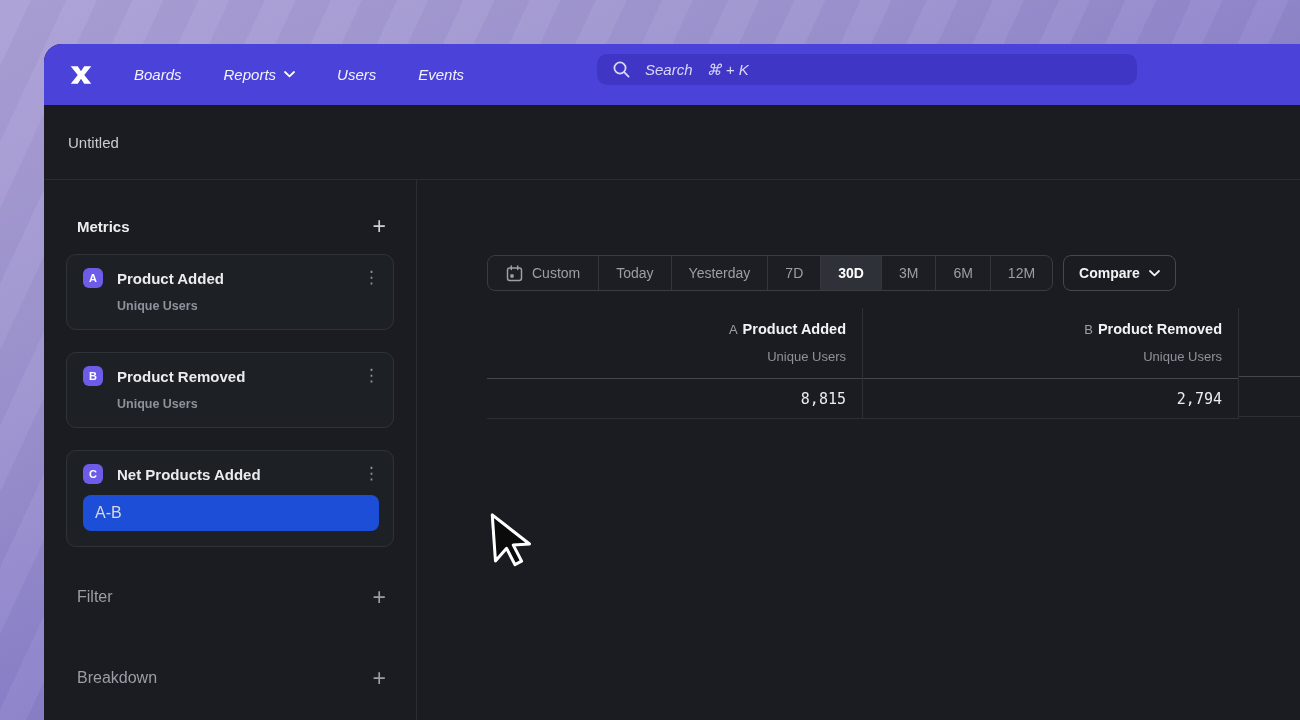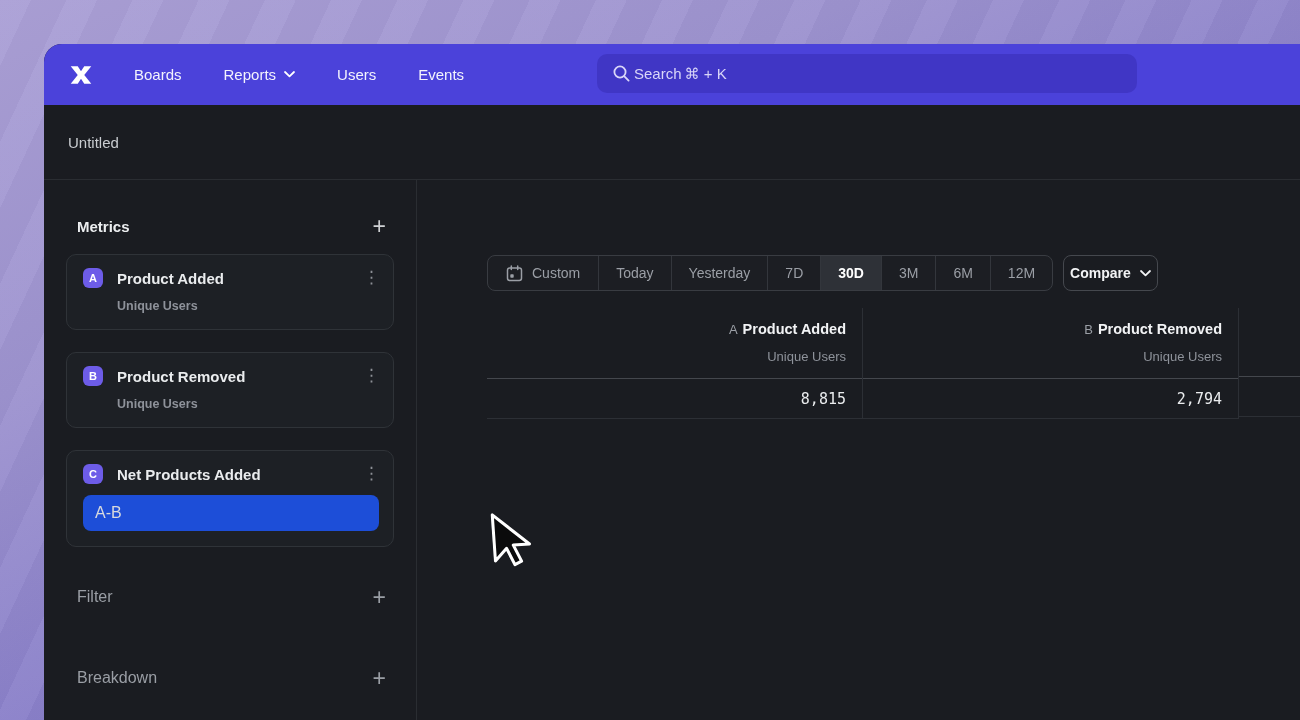--- a/index.html
+++ b/index.html
@@ -12,27 +12,27 @@
     position:relative;
   }
 
   
   .window { position:absolute; left:44px; top:44px; width:1256px; height:676px;
     background:#1a1c21; border-top-left-radius:18px; overflow:hidden;
     display:flex; flex-direction:column; }
 
   
   .navbar { height:61px; background:#4b42da; display:flex; align-items:center;
-    padding-left:20px; flex-shrink:0; position:relative; }
+    padding-left:20px; flex-shrink:0; position:relative;font-style:italic; }
   .logo { width:34px; height:30px; margin-right:36px; display:flex; align-items:center; justify-content:center; }
   .nav-menu { display:flex; align-items:center; gap:42px; }
   .nav-item { color:#f3f3fd; font-size:15px; font-weight:500; display:flex; align-items:center; gap:8px; cursor:pointer; }
-  .searchbar { position:absolute; left:553px; top:10px; width:540px; height:39px;
+  .searchbar { position:absolute; left:553px; top:10px; width:540px; height:31px;
     background:#4036c5; border-radius:10px; display:flex; align-items:center;
-    padding:0 15px; gap:3px; cursor:text; }
+    padding:0 15px; gap:14px; cursor:text; }
   .search-text { color:#d9d6f8; font-size:15px; }
 
   
   .titlebar { height:75px; border-bottom:1px solid #2a2d32; display:flex;
     align-items:center; padding-left:24px; flex-shrink:0; }
   .titlebar-text { color:#c9ccd0; font-size:15px; }
 
   
   .content { flex:1; display:flex; min-height:0; }
 
@@ -65,21 +65,21 @@
   .main { flex:1; min-width:0; overflow:hidden; padding:56px 0 0 70px; }
   .controls { display:flex; align-items:center;margin-top:19px; }
   .tabgroup { display:flex; align-items:stretch; height:36px; border:1px solid #393c42;
     border-radius:8px; overflow:hidden; background:#1c1e23; }
   .tabseg { display:flex; align-items:center; padding:0 17px; font-size:14px;
     color:#9b9fa6; border-left:1px solid #33363c; cursor:pointer; white-space:nowrap; }
   .tabseg:first-child { border-left:none; }
   .tabseg.custom { gap:9px; padding:0 18px; }
   .tabseg.selected { background:#2e3137; color:#ffffff; font-weight:700; }
   .compare-btn { margin-left:10px; height:36px; border:1px solid #45484e; border-radius:8px;
-    display:flex; align-items:center; gap:9px; padding:0 6px; font-size:14px;
+    display:flex; align-items:center; gap:9px; padding:0 15px; font-size:14px;
     font-weight:700; color:#f2f3f5; cursor:pointer; background:transparent; }
 
   
   .mtable { margin-top:17px; display:flex; width:100%; }
   .mcol { width:376px; flex-shrink:0; }
   .mcol.bordered { border-right:1px solid #2c2f35; }
   .mcol.rest { flex:1; width:auto; }
   .mhead { padding:12px 16px 13px; text-align:right; border-bottom:1px solid #44474d; }
   .mhead-line1 { font-size:14.5px; line-height:18px; }
   .mhead-prefix { color:#9b9fa6; font-weight:400; font-size:13px; margin-right:5px; }

